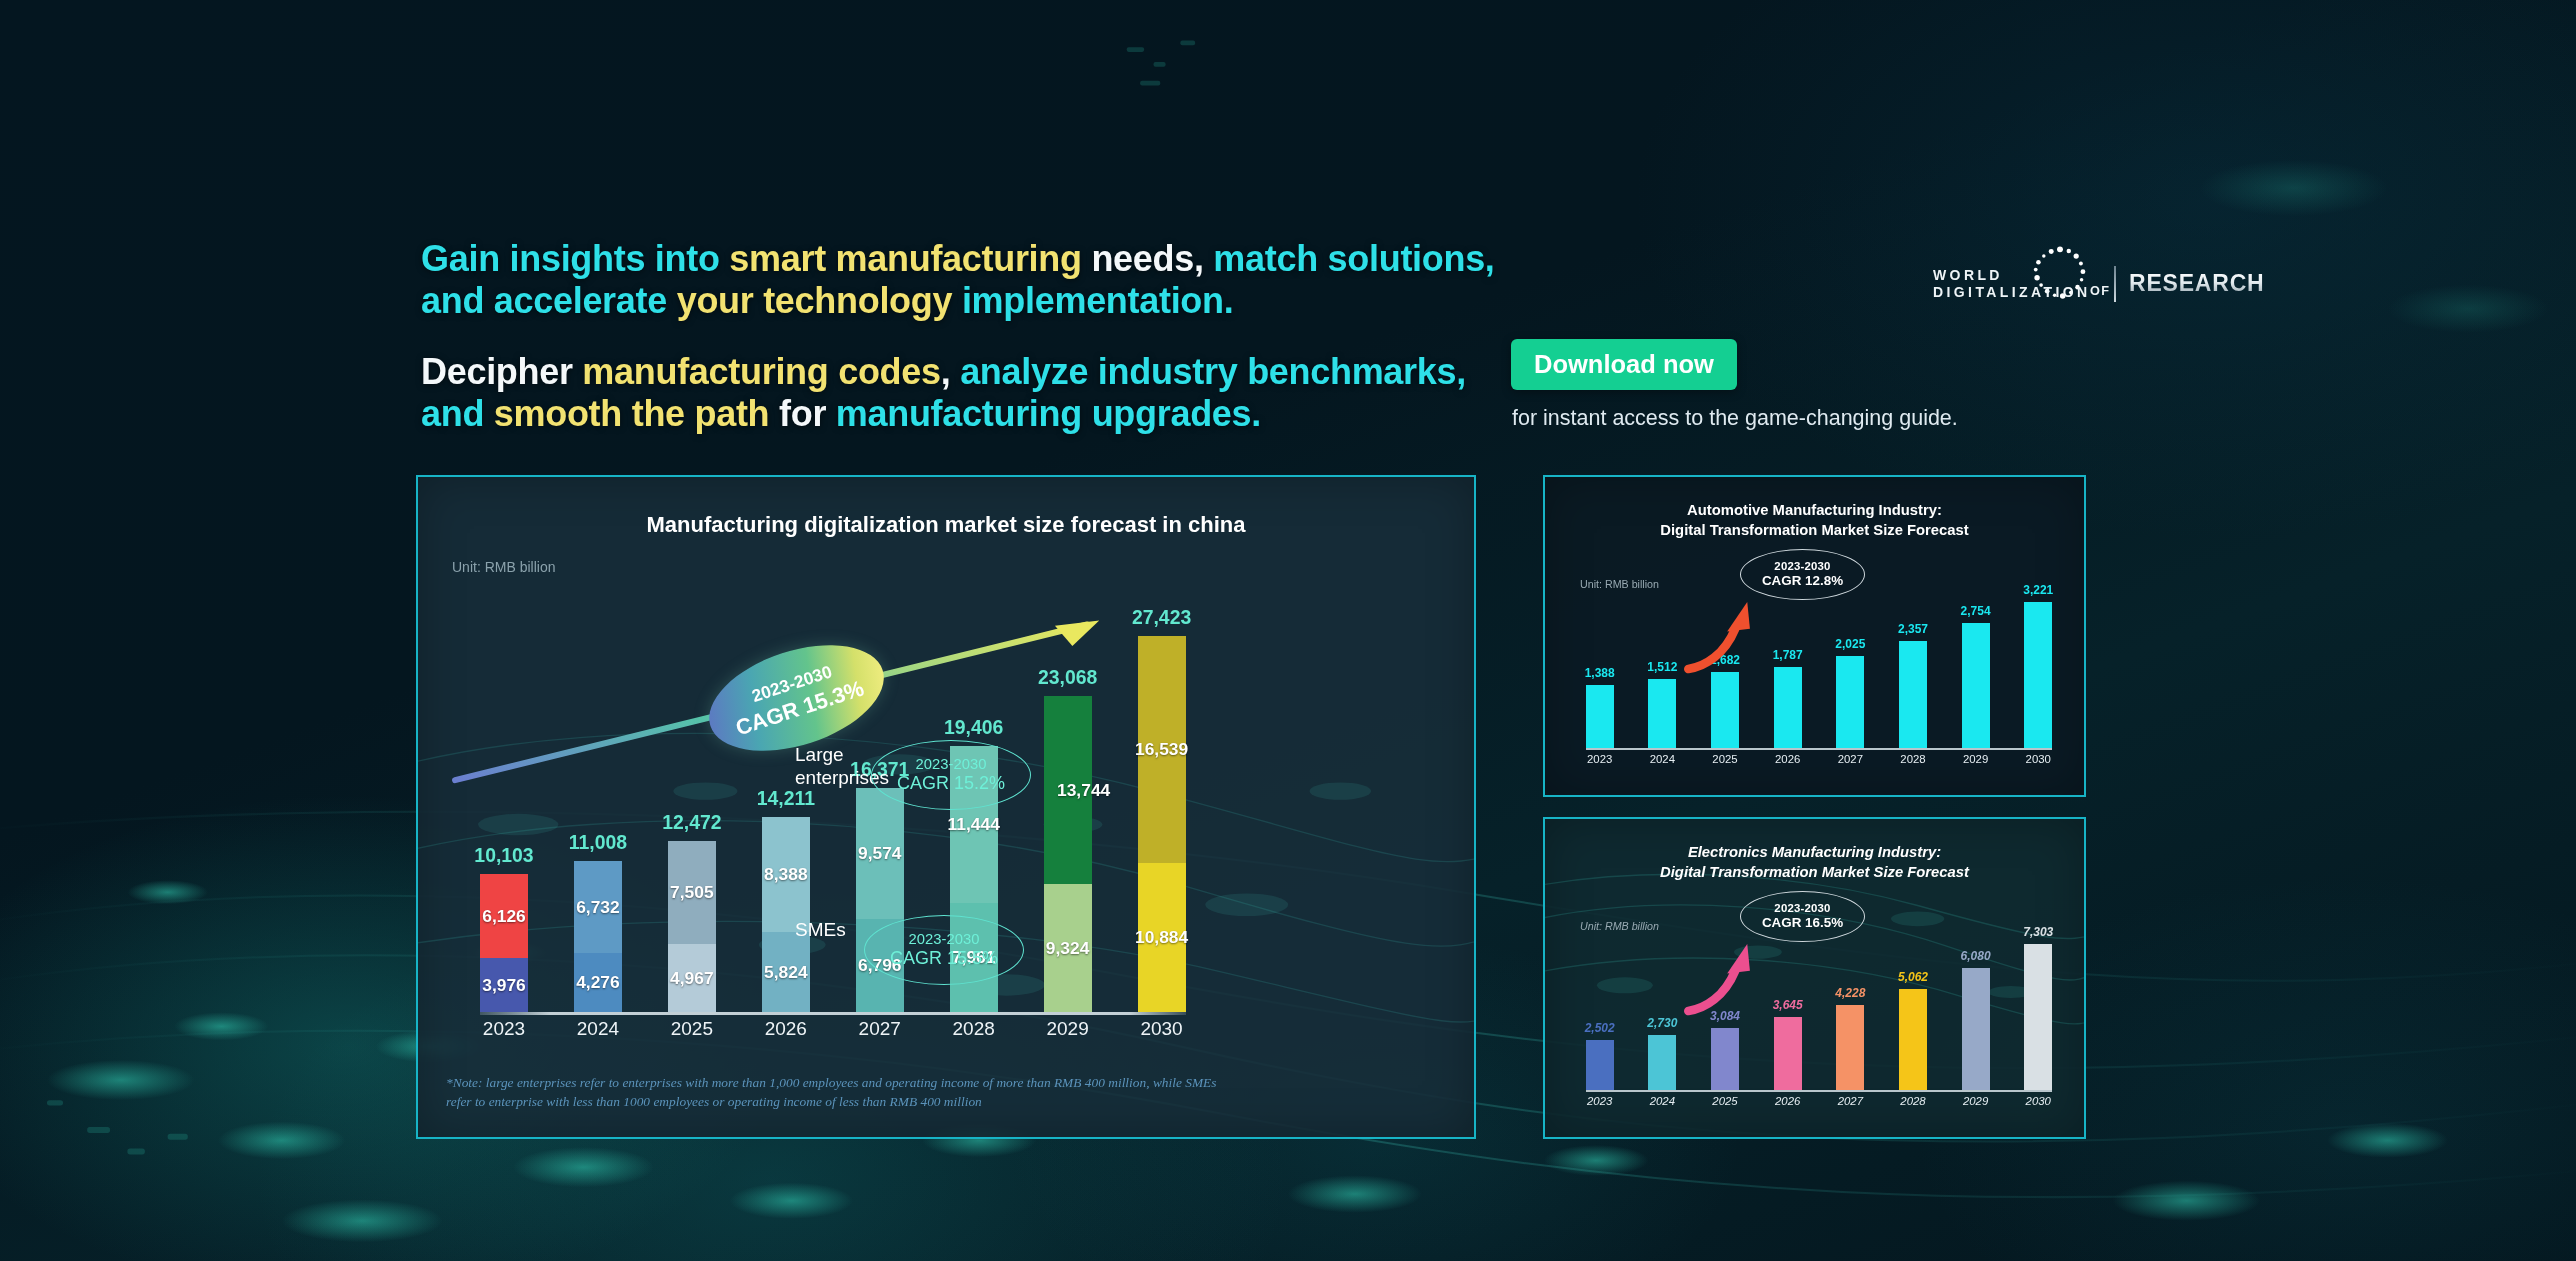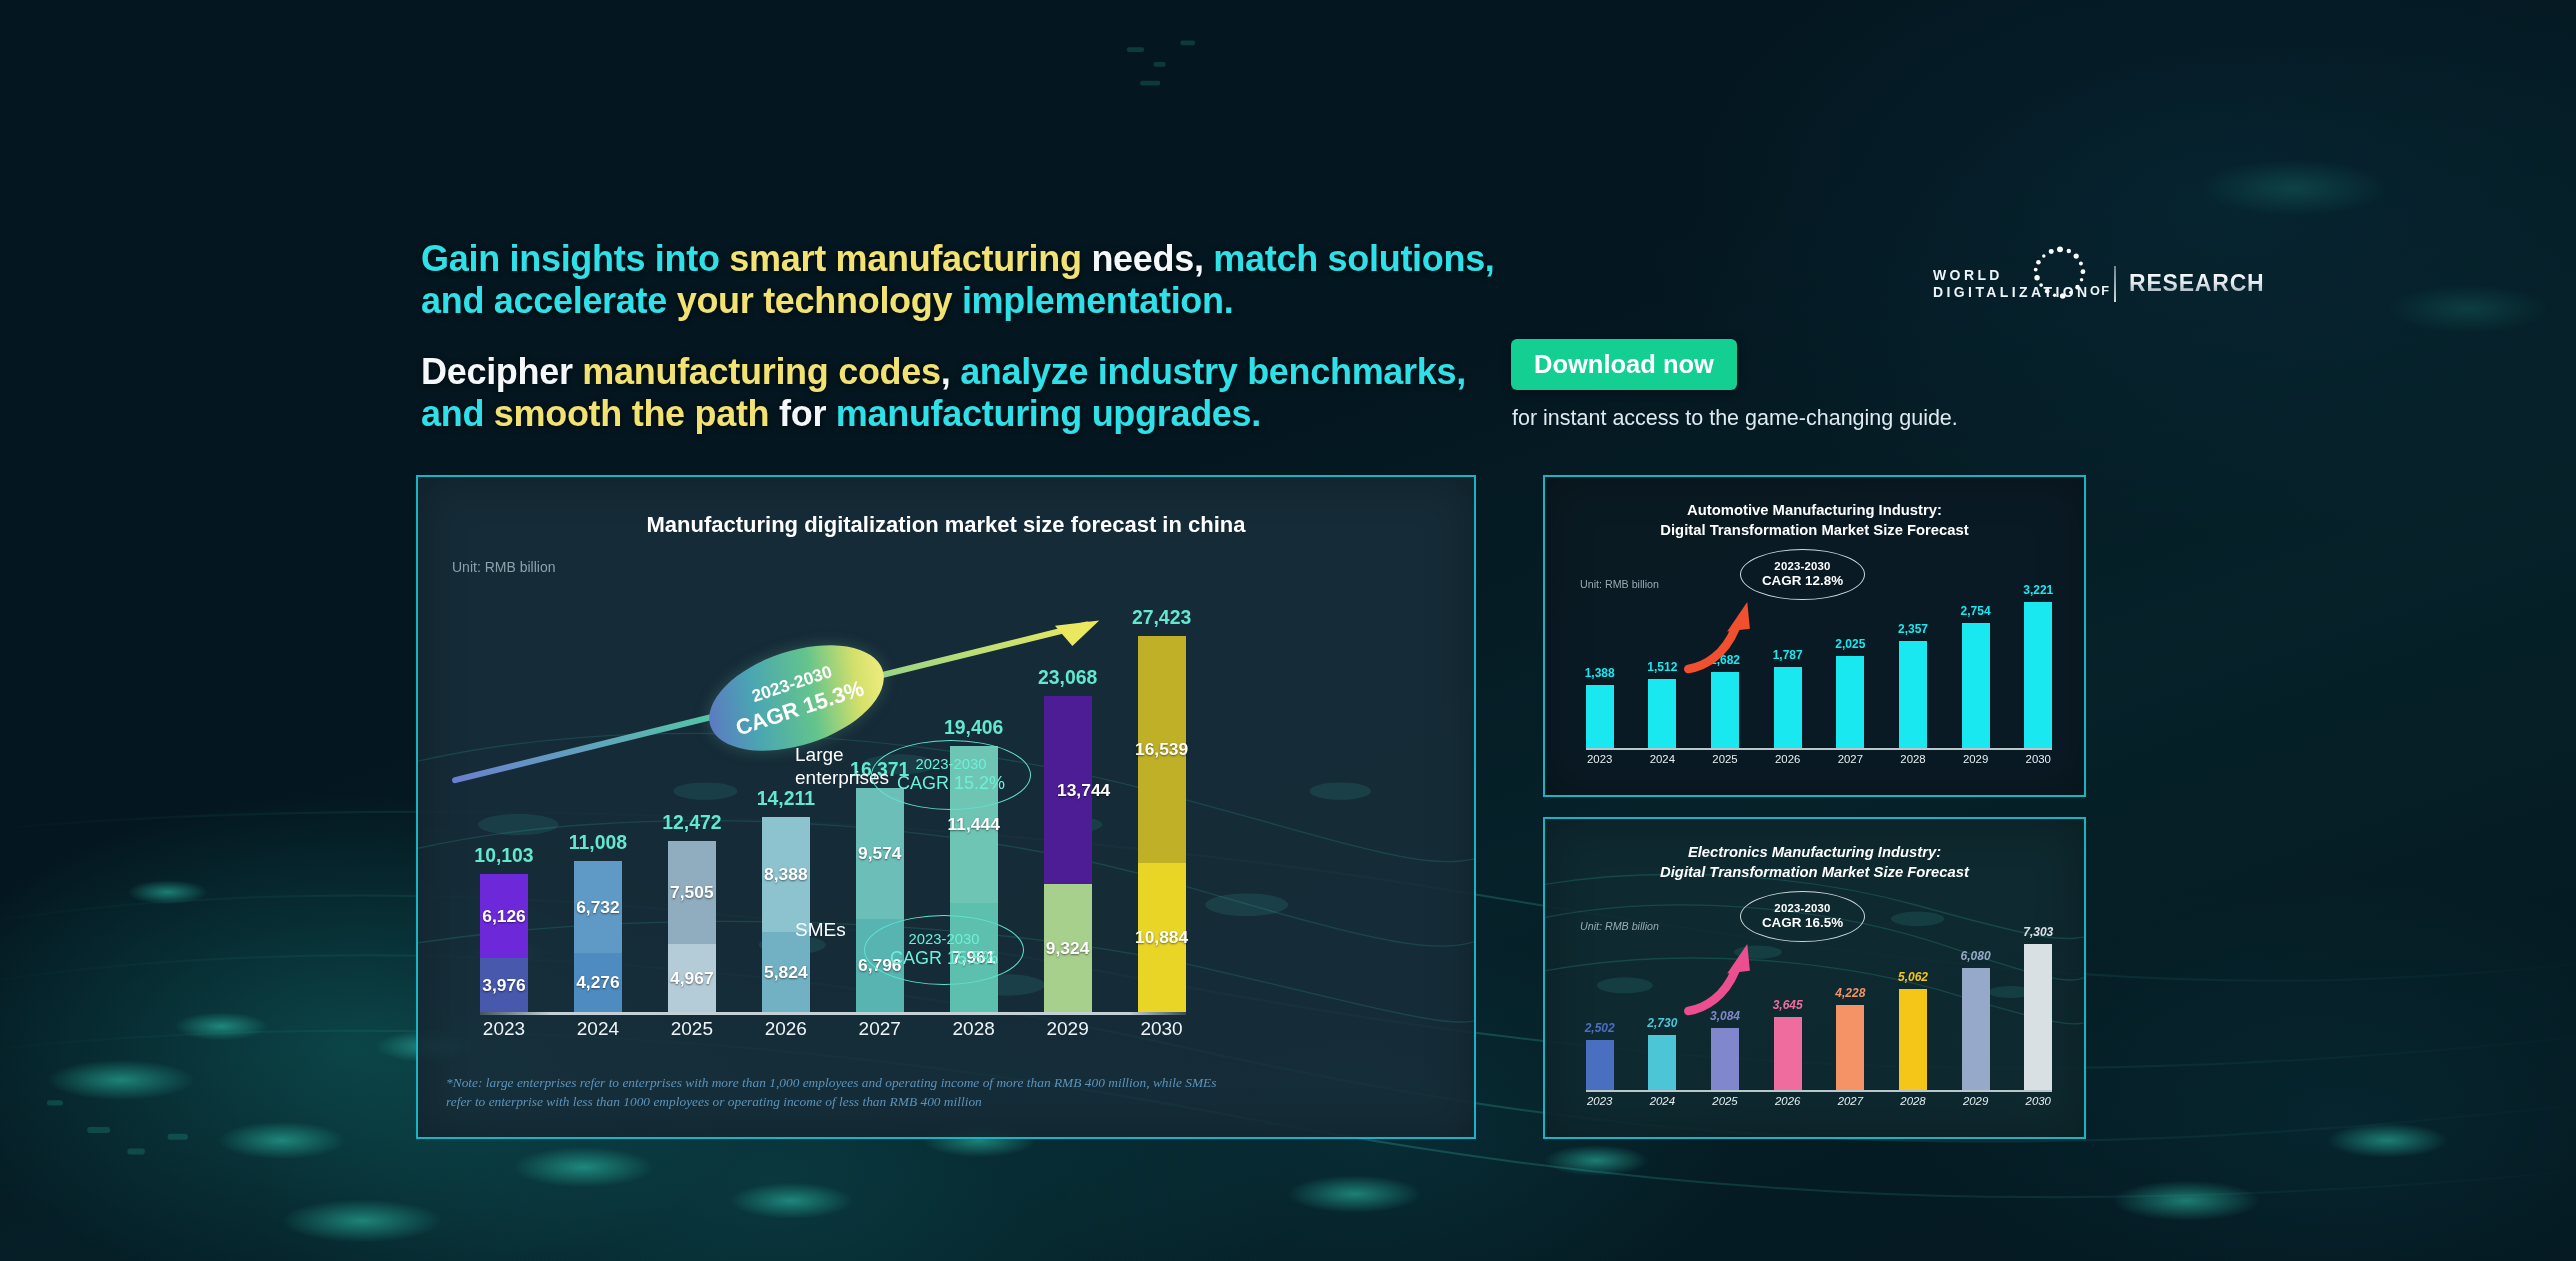--- a/index.html
+++ b/index.html
@@ -248,21 +248,21 @@
   </svg>
 
   <div class="main-title">Manufacturing digitalization market size forecast in china</div>
   <div class="main-unit">Unit: RMB billion</div>
 
   <div class="plot">
     <div class="axis"></div>
     <div class="bars" id="main-bars">
         <div class="bargrp">
           <div class="bar-total">10,103</div>
-          <div class="seg" style="height: 84px; background: #6d28d9;">
+          <div class="seg" style="height: 84px; background: #ef4444;">
             <span>6,126</span>
           </div>
           <div class="seg" style="height: 54px; background: rgb(71, 88, 173);">
             <span>3,976</span>
           </div>
         </div>
         <div class="bargrp">
           <div class="bar-total">11,008</div>
           <div class="seg" style="height: 92px; background: rgb(94, 154, 197);">
             <span>6,732</span>
@@ -302,21 +302,21 @@
           <div class="bar-total">19,406</div>
           <div class="seg" style="height: 157px; background: rgb(110, 197, 180);">
             <span>11,444</span>
           </div>
           <div class="seg" style="height: 109px; background: rgb(93, 192, 174);">
             <span>7,961</span>
           </div>
         </div>
         <div class="bargrp">
           <div class="bar-total">23,068</div>
-          <div class="seg" style="height: 188px; background: #4c1d95; padding-left: 32px;">
+          <div class="seg" style="height: 188px; background: #15803d; padding-left: 32px;">
             <span>13,744</span>
           </div>
           <div class="seg" style="height: 128px; background: rgb(168, 208, 141);">
             <span>9,324</span>
           </div>
         </div>
         <div class="bargrp">
           <div class="bar-total">27,423</div>
           <div class="seg" style="height: 227px; background: rgb(191, 176, 40);">
             <span>16,539</span>

